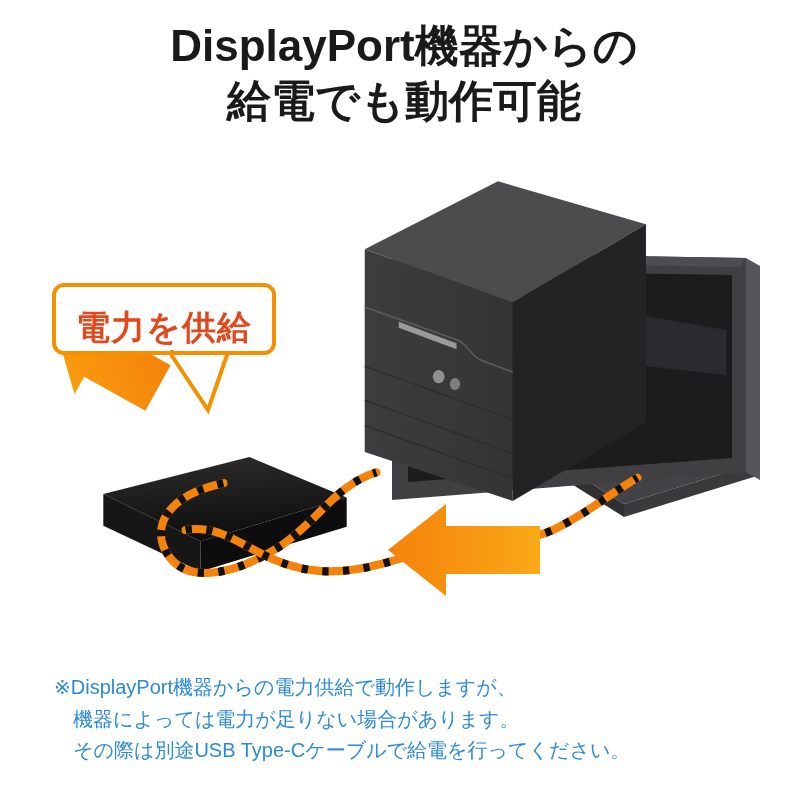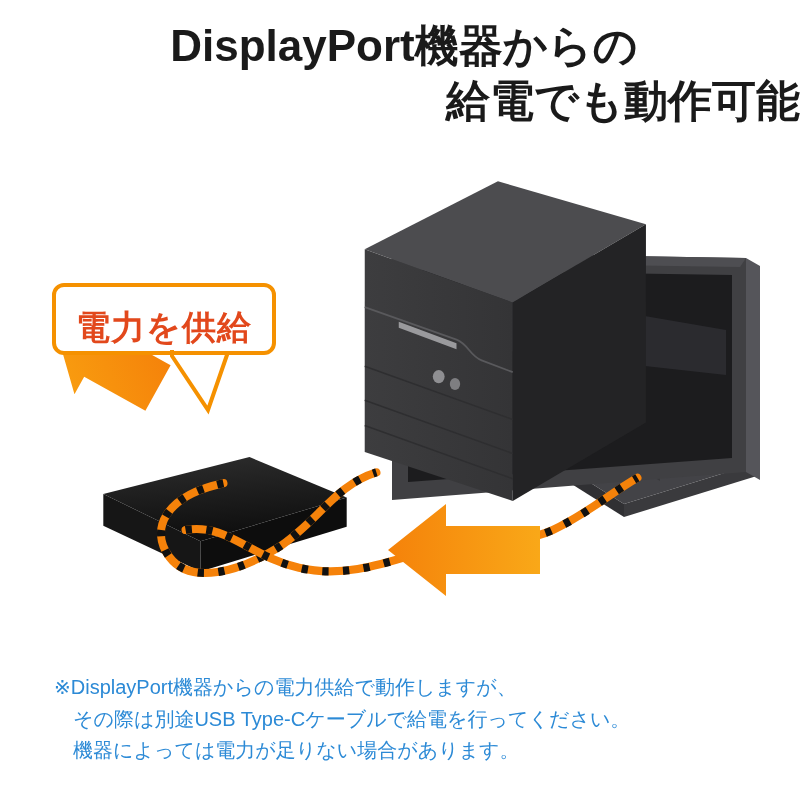--- a/index.html
+++ b/index.html
@@ -32,21 +32,21 @@
   }
   .title-line {
     font-size: 44px;
     font-weight: bold;
     color: #1a1a1a;
     line-height: 1.26;
     letter-spacing: 0px;
     white-space: nowrap;
   }
   .title-line.l1 { padding-left: 8px; }
-  .title-line.l2 { padding-left: 8px; text-align: right; }
+  .title-line.l2 { padding-left: 8px; }
 
   
   .stage {
     position: absolute;
     left: 0;
     top: 140px;
     width: 800px;
     height: 520px;
   }
   .stage svg { display: block; }
@@ -201,17 +201,17 @@
 
   <div class="callout">
     <span class="callout-text">電力を供給</span>
   </div>
   <svg class="callout-tail" viewBox="0 0 70 66">
     <path d="M4,0 L4,6 L40,60 L60,2" fill="none" stroke="#F59100" stroke-width="4" stroke-linejoin="miter"></path>
   </svg>
 
   <div class="footnote">
     <span class="fn-line">※DisplayPort機器からの電力供給で動作しますが、</span>
+    <span class="fn-line fn-indent">機器によっては電力が足りない場合があります。</span>
     <span class="fn-line fn-indent">その際は別途USB Type-Cケーブルで給電を行ってください。</span>
-    <span class="fn-line fn-indent">機器によっては電力が足りない場合があります。</span>
   </div>
 
 </div>
 
 </body></html>

